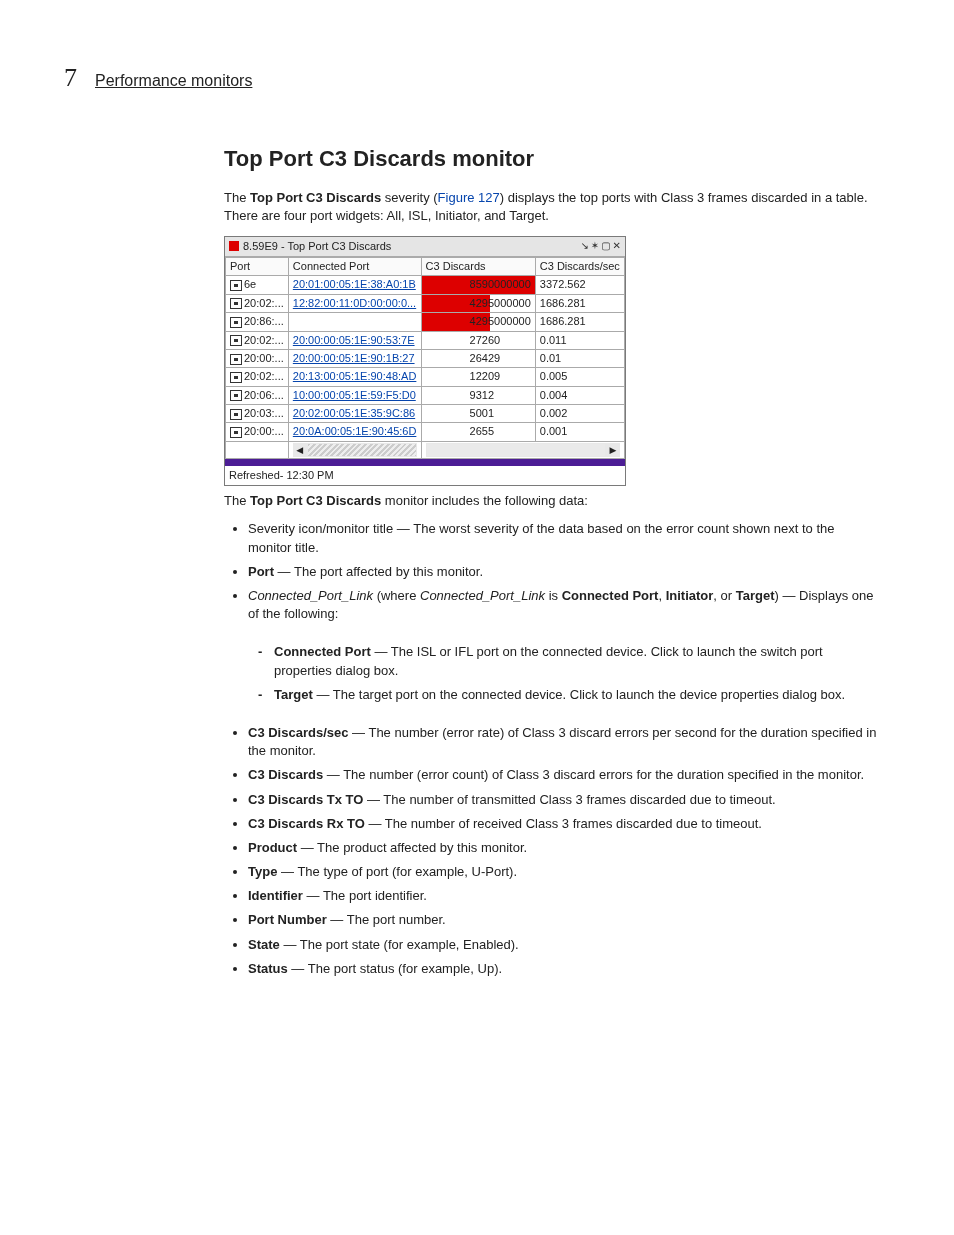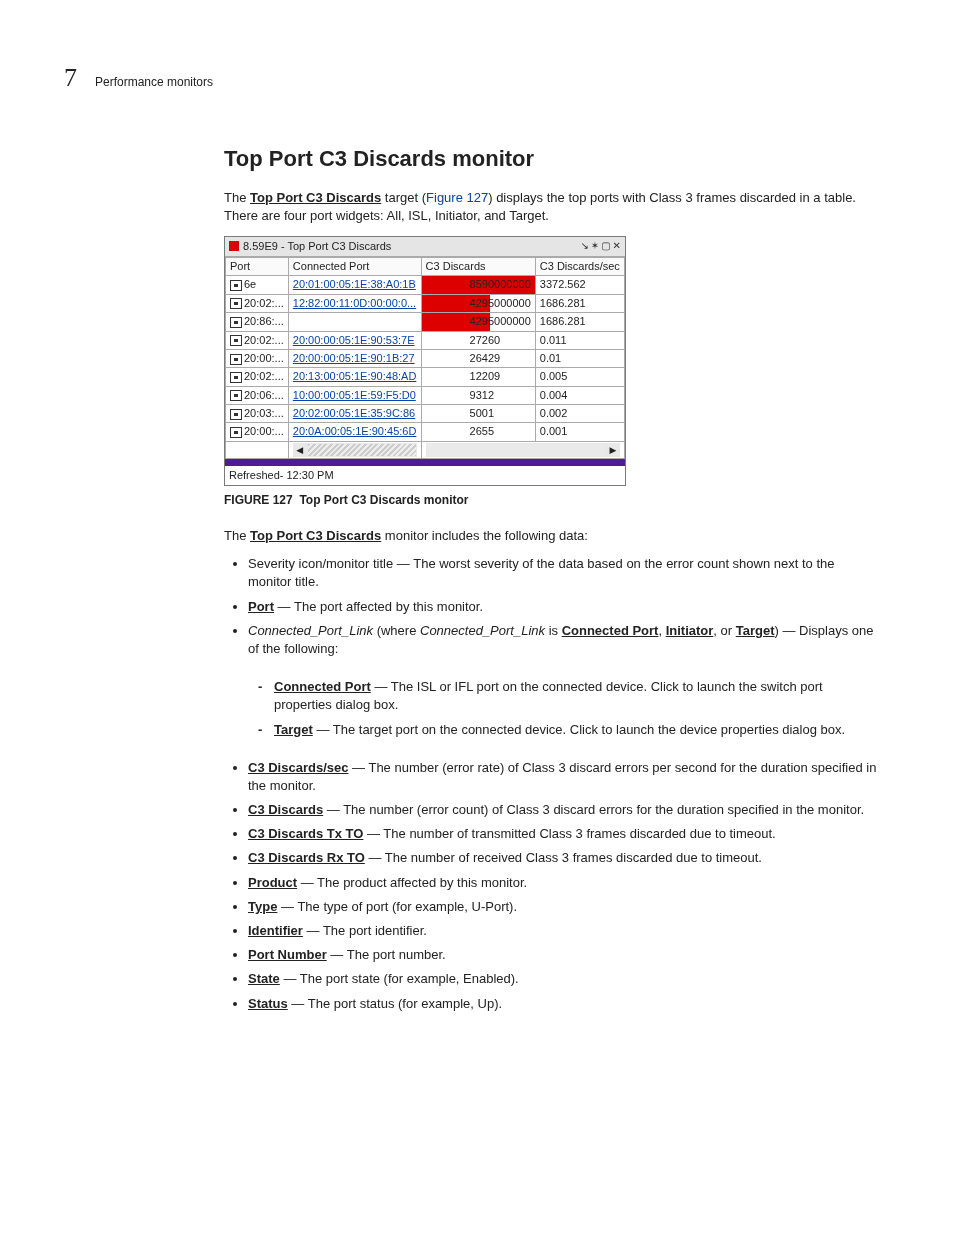--- a/index.html
+++ b/index.html
@@ -12,31 +12,31 @@
     box-sizing: border-box;
     line-height: 1.4;
   }
   .page-head {
     display: flex;
     align-items: baseline;
     gap: 18px;
     margin-bottom: 48px;
   }
   .chap-num { font-size: 26px; font-family: Georgia, "Times New Roman", serif; font-weight: 400; }
-  .chap-lbl { font-size: 12px; }
+  .chap-lbl { font-size: 16px; text-decoration: underline; }
   .content { margin-left: 160px; margin-right: 10px; }
   h2.section-title {
     font-family: Arial, Helvetica, sans-serif;
     font-weight: 600;
     font-size: 22px;
     margin: 0 0 14px 0;
     letter-spacing: 0px;
   }
   p { margin: 0 0 10px 0; }
-  .bold { font-weight: 700; text-decoration: underline; }
+  .bold { font-weight: 700; }
   .italic { font-style: italic; text-align: right; }
   .link { color: #0645AD; }
 
   
   .widget {
     border: 1px solid #7a7a7a;
     width: 400px;
     margin: 8px 0 6px 0;
     font-family: Verdana, Arial, sans-serif;
     font-size: 11px;
@@ -133,21 +133,21 @@
 <div class="page-head">
   <span class="chap-num">7</span>
   <span class="chap-lbl">Performance monitors</span>
 </div>
 
 <div class="content">
 
   <h2 class="section-title">Top Port C3 Discards monitor</h2>
 
   <p>
-    <span>The </span><span class="bold">Top Port C3 Discards</span><span> target (</span><span class="link">Figure 127</span><span>) displays the top ports with Class 3 frames discarded in a table. There are four port widgets: All, ISL, Initiator, and Target.</span>
+    <span>The </span><span class="bold">Top Port C3 Discards</span><span> severity (</span><span class="link">Figure 127</span><span>) displays the top ports with Class 3 frames discarded in a table. There are four port widgets: All, ISL, Initiator, and Target.</span>
   </p>
 
   <div class="widget">
     <div class="widget-titlebar">
       <div class="tb-left">
         <span class="sev-sq"></span>
         <span>8.59E9 - Top Port C3 Discards</span>
       </div>
       <div class="tb-icons">
         <span>↘</span>
@@ -236,24 +236,20 @@
             <div class="scroll-track empty"></div>
             <span class="scroll-right">▶</span>
           </div>
         </td>
       </tr>
     </tbody>
       </table>
     <div class="status-row">Refreshed- 12:30 PM</div>
   </div>
 
-  <div class="fig-caption">
-    <span class="fignum">FIGURE 127</span>
-    &nbsp;<span class="figtitle">Top Port C3 Discards monitor</span>
-  </div>
 
   <p>
     <span>The </span><span class="bold">Top Port C3 Discards</span><span> monitor includes the following data:</span>
   </p>
 
   <ul class="bul" id="bul-list">
       <li>Severity icon/monitor title — The worst severity of the data based on the error count shown next to the monitor title.</li>
       <li><span class="bold">Port</span><span> — The port affected by this monitor.</span></li>
       <li><span class="italic">Connected_Port_Link</span><span> (where </span><span class="italic">Connected_Port_Link</span><span> is </span><span class="bold">Connected Port</span><span>, </span><span class="bold">Initiator</span><span>, or </span><span class="bold">Target</span><span>) — Displays one of the following:</span><ul class="dash">
           <li><span class="bold">Connected Port</span><span> — The ISL or IFL port on the connected device. Click to launch the switch port properties dialog box.</span></li>

